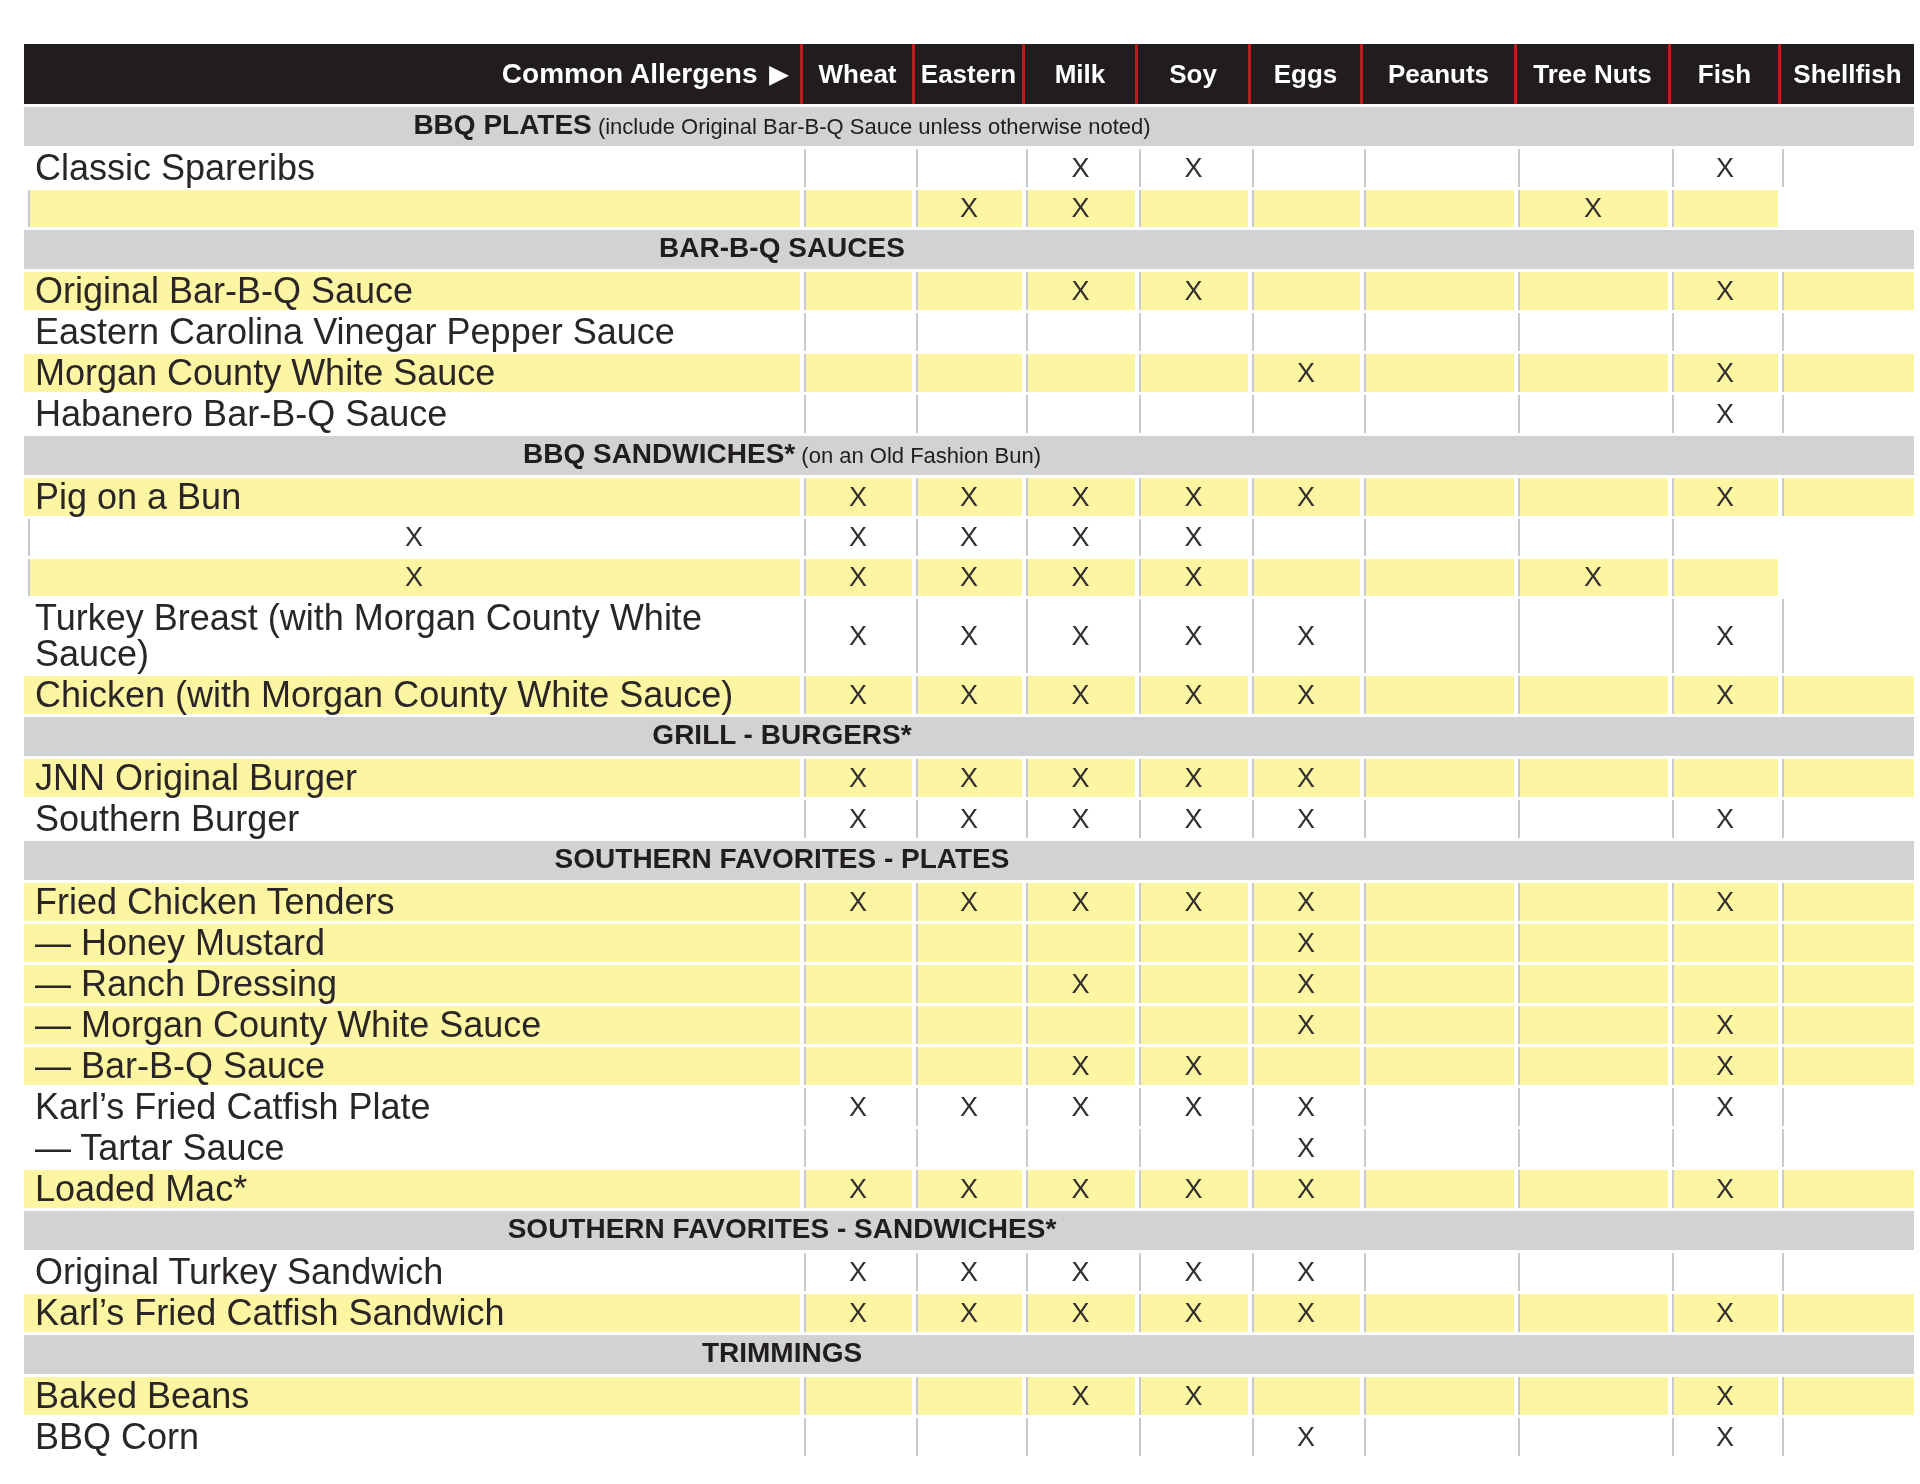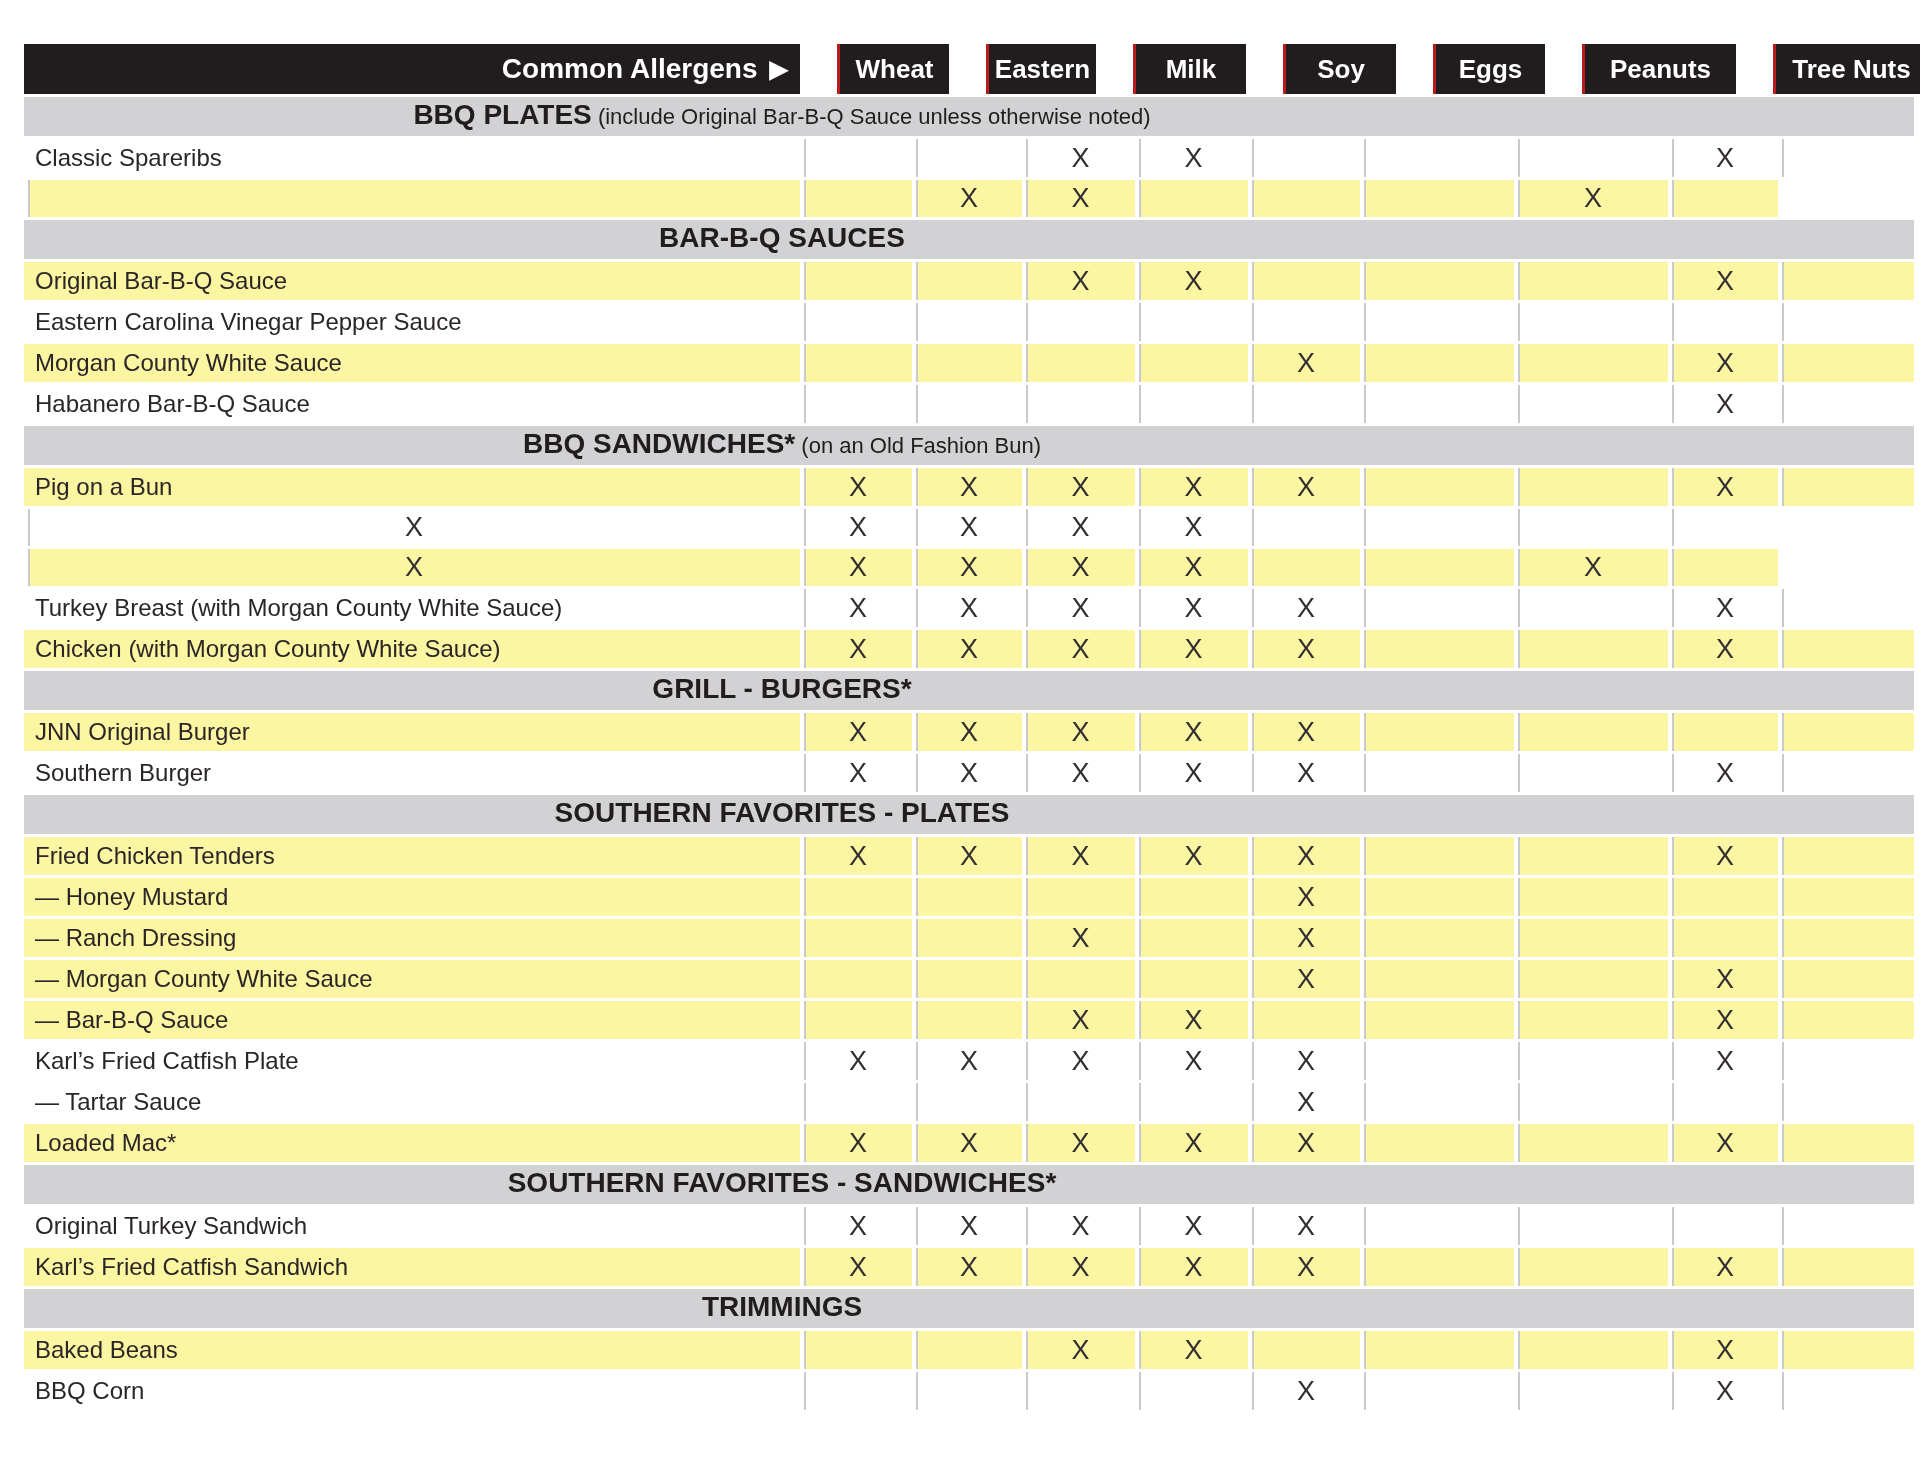--- a/index.html
+++ b/index.html
@@ -18,21 +18,21 @@
     width: 1890px;
     display: flex;
     flex-direction: column;
     gap: 3px;
   }
   .grid-row {
     display: grid;
     grid-template-columns: 776px 112px 110px 113px 113px 112px 154px 154px 110px 136px;
   }
   
-  .header-row { height: 50px; gap: 37px; }
+  .header-row { height: 60px; }
   .h-item {
     background: #211d1e; color: #ffffff;
     display: flex; align-items: center; justify-content: flex-end;
     padding-right: 12px; box-sizing: border-box;
     font-weight: 700; font-size: 28px;
   }
   .h-item .arrow { margin-left: 12px; font-size: 24px; line-height: 1; }
   .hcell {
     background: #211d1e; color: #ffffff;
     border-left: 3px solid #b91c1c;
@@ -51,21 +51,21 @@
   
   .row .cell {
     min-height: 37px;
     display: flex; align-items: center;
     box-sizing: border-box;
     background: #ffffff;
   }
   .row.hl .cell { background: #fcf5a2; }
   .item-cell {
     padding: 1px 10px 1px 11px;
-    font-size: 24px; line-height: 36px;
+    font-size: 36px; line-height: 36px;
     color: #2a2627;
   }
   .a-cell {
     justify-content: center;
     border-left: 4px solid #ffffff;
     box-shadow: inset 2px 0 0 #c9c9cb;
     font-size: 27px;
   }
   .a-cell span { color: #332f30; }
 </style>

